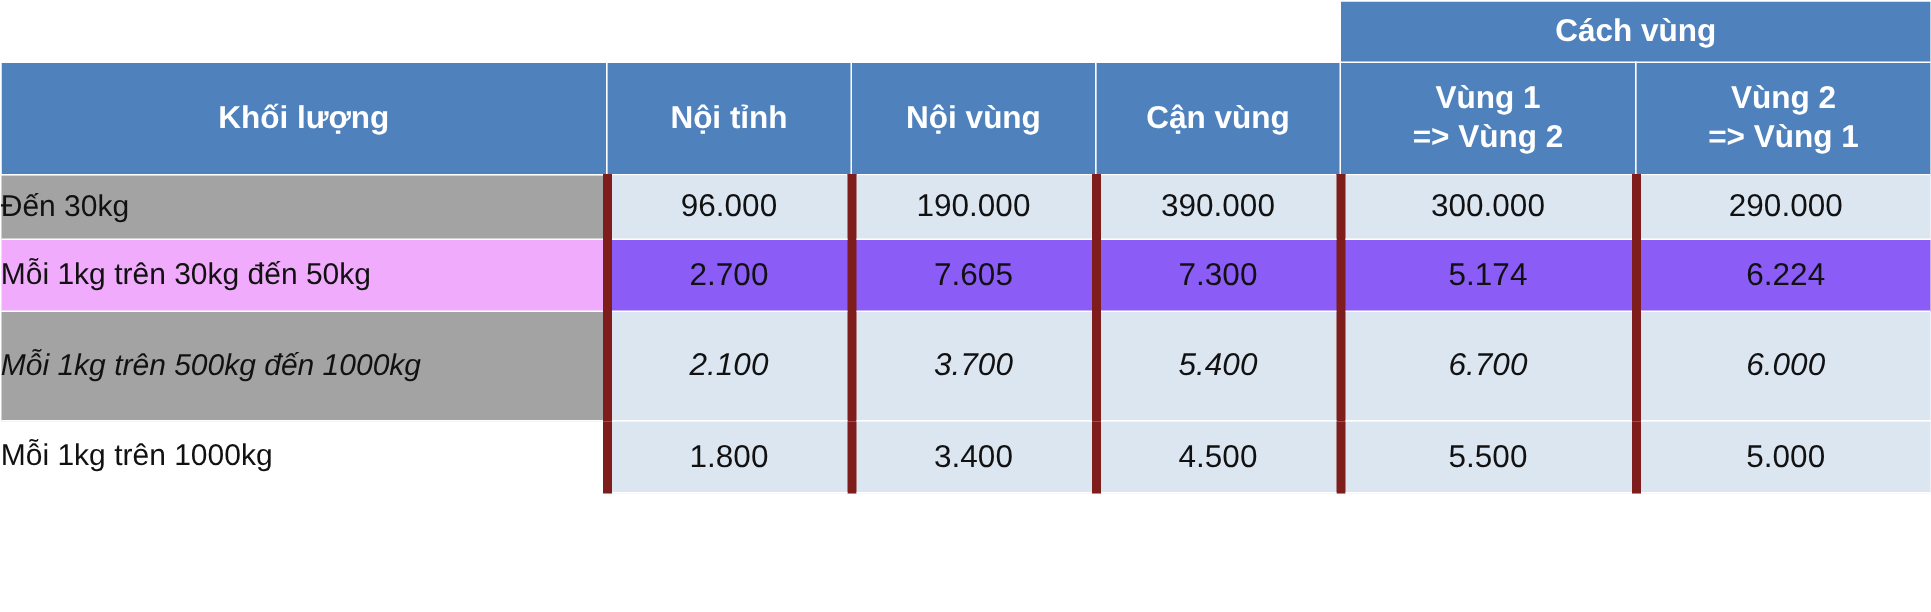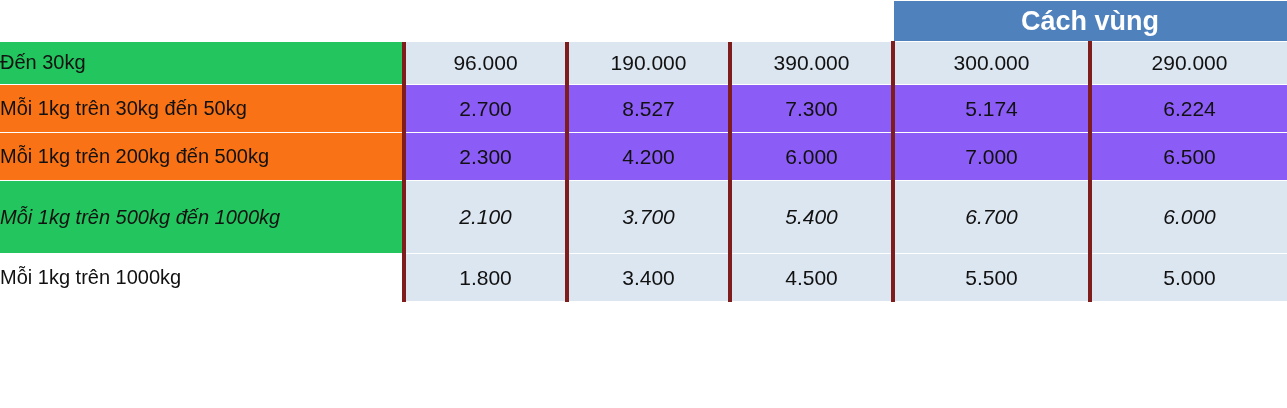--- a/index.html
+++ b/index.html
@@ -30,21 +30,21 @@
     font-size: 21px;
     text-align: center;
     vertical-align: middle;
     border: 1px solid #ffffff;
     line-height: 1.22;
   }
   .hdr-group {
     background: #4f81bd;
     color: #ffffff;
     font-weight: bold;
-    font-size: 27px;
+    font-size: 21px;
     text-align: center;
     vertical-align: middle;
     border: 1px solid #ffffff;
     height: 40px;
   }
   .hdr-blank {
     background: #ffffff;
     border: none;
   }
   .hdr-main {
@@ -57,31 +57,31 @@
     text-align: left;
     padding-left: 24px;
     vertical-align: middle;
     border-bottom: 1px solid #ffffff;
   }
   .cell-num {
     font-size: 21px;
     color: #111111;
     text-align: center;
     vertical-align: middle;
-    border-left: 4px solid #7f1d1d;
+    border-left: 6px solid #7f1d1d;
     border-bottom: 1px solid #ffffff;
   }
   tr.row-odd .cell-label, tr.row-odd .cell-num {
-    background: #22c55e;
+    background: #a3a3a3;
   }
   tr.row-odd .cell-num {
     background: #dce6f1;
   }
   tr.row-even .cell-label {
-    background: #f97316;
+    background: #f0abfc;
   }
   tr.row-even .cell-num {
     background: #8b5cf6;
   }
   tr.row-h1 td { height: 42px; }
   tr.row-h2 td { height: 47px; }
   tr.row-tall td { height: 72px; font-style: italic; }
   .cell-label .lbl-inner {
     display: block;
     line-height: 1.35;
@@ -97,51 +97,51 @@
     <col style="width:163px">
     <col style="width:163px">
     <col style="width:197px">
     <col style="width:197px">
   </colgroup>
   <thead>
     <tr>
       <td class="hdr-blank" colspan="4"></td>
       <td class="hdr-group" colspan="2">Cách vùng</td>
     </tr>
+    <tr>
+      <th class="hdr hdr-main">Khối lượng</th>
+      <th class="hdr hdr-main">Nội tỉnh</th>
+      <th class="hdr hdr-main">Nội vùng</th>
+      <th class="hdr hdr-main">Cận vùng</th>
+      <th class="hdr hdr-main" style="white-space:pre-line">Vùng 1
+=&gt; Vùng 2</th>
+      <th class="hdr hdr-main" style="white-space:pre-line">Vùng 2
+=&gt; Vùng 1</th>
+    </tr>
   </thead>
   <tbody>
     <tr class="row-odd row-h1">
       <td class="cell-label">
           <span class="lbl-inner">Đến 30kg</span>
         </td>
       <td class="cell-num">96.000</td>
       <td class="cell-num">190.000</td>
       <td class="cell-num">390.000</td>
       <td class="cell-num">300.000</td>
       <td class="cell-num">290.000</td>
     </tr>
     <tr class="row-even row-h2">
       <td class="cell-label">
           <span class="lbl-inner">Mỗi 1kg trên 30kg đến 50kg</span>
         </td>
       <td class="cell-num">2.700</td>
-      <td class="cell-num">8.527</td>
+      <td class="cell-num">7.605</td>
       <td class="cell-num">7.300</td>
       <td class="cell-num">5.174</td>
       <td class="cell-num">6.224</td>
-    </tr>
-    <tr class="row-even row-h2">
-      <td class="cell-label">
-          <span class="lbl-inner">Mỗi 1kg trên 200kg đến 500kg</span>
-        </td>
-      <td class="cell-num">2.300</td>
-      <td class="cell-num">4.200</td>
-      <td class="cell-num">6.000</td>
-      <td class="cell-num">7.000</td>
-      <td class="cell-num">6.500</td>
     </tr>
     <tr class="row-odd row-tall">
       <td class="cell-label">
           <span class="lbl-inner" style="max-width:300px">Mỗi 1kg trên 500kg đến 1000kg</span>
         </td>
       <td class="cell-num">2.100</td>
       <td class="cell-num">3.700</td>
       <td class="cell-num">5.400</td>
       <td class="cell-num">6.700</td>
       <td class="cell-num">6.000</td>

